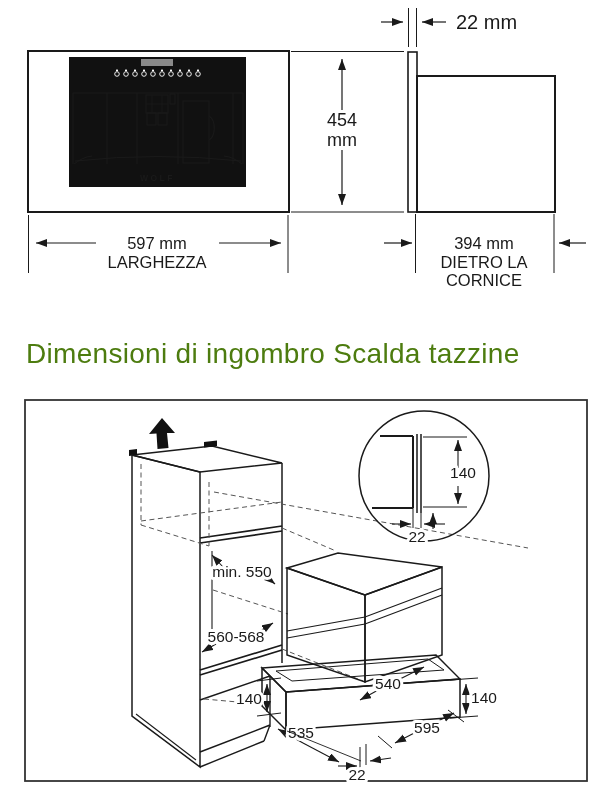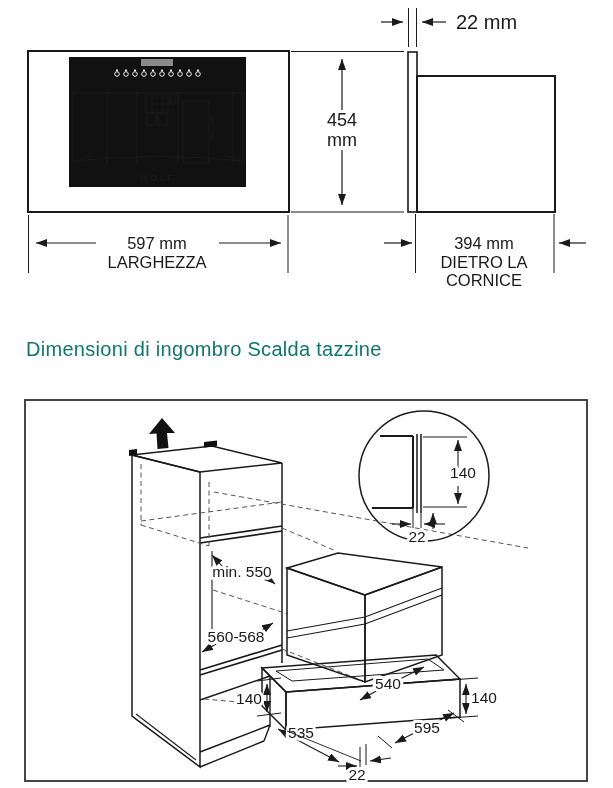--- a/index.html
+++ b/index.html
@@ -1,20 +1,20 @@
 <!DOCTYPE html>
 <html><head>
 <meta charset="utf-8">
 <style>
   html,body{margin:0;padding:0;background:#fff;}
   .page{position:relative;width:613px;height:788px;background:#ffffff;overflow:hidden;
         font-family:"Liberation Sans",sans-serif;}
   .page svg{position:absolute;left:0;top:0;}
-  .heading{position:absolute;left:26px;top:338px;font-size:20px;letter-spacing:.3px;
-           color:#0f766e;font-family:"Liberation Sans",sans-serif;}
+  .heading{position:absolute;left:26px;top:338px;font-size:28px;letter-spacing:.3px;
+           color:#4d7c0f;font-family:"Liberation Sans",sans-serif;}
   text{font-family:"Liberation Sans",sans-serif;fill:#1a1a1a;}
   .dim{font-size:16.5px;}
   .dim-xl{font-size:20px;}
   .dim-h{font-size:18px;}
   .dim-sm{font-size:15.5px;}
   .halo{paint-order:stroke;stroke:#ffffff;stroke-width:6px;stroke-linejoin:round;}
   .ln{stroke:#1a1a1a;fill:none;}
   .dash{stroke:#555;stroke-width:1;stroke-dasharray:5 3.5;fill:none;}
   .brand{font-size:8.5px;font-weight:bold;letter-spacing:2.5px;}
 </style>

